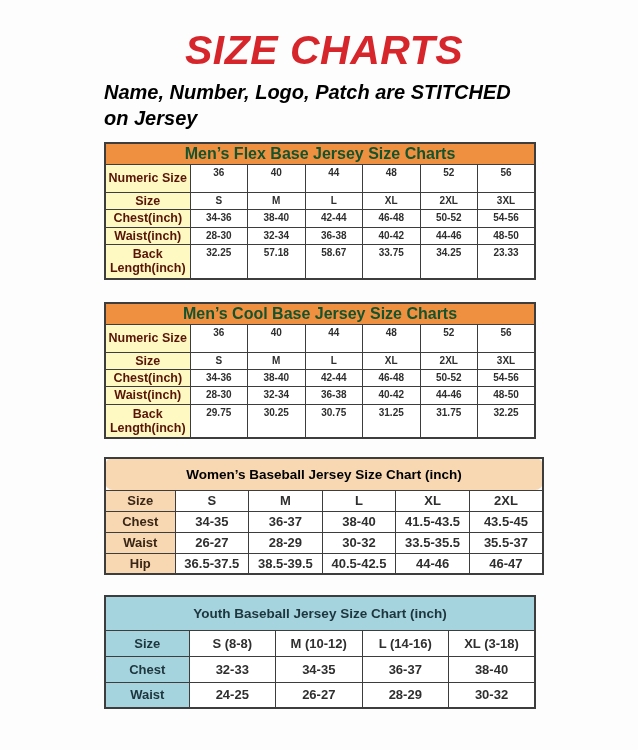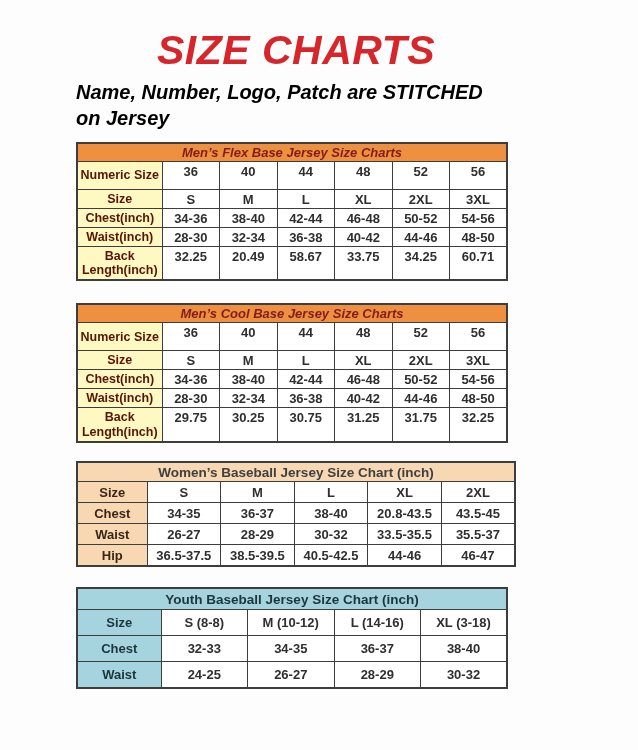--- a/index.html
+++ b/index.html
@@ -7,21 +7,21 @@
   body {
     width: 638px;
     height: 750px;
     background: #fdfdfd;
     font-family: "Liberation Sans", sans-serif;
     position: relative;
     overflow: hidden;
   }
   .content {
     position: absolute;
-    left: 76px;
+    left: 104px;
     top: 28px;
     width: 440px;
   }
   .page-title {
     margin: 0 0 6px 0;
     text-align: center;
     font-size: 41px;
     line-height: 1.1;
     font-weight: bold;
     font-style: italic;
@@ -52,41 +52,41 @@
     padding: 1px 2px;
     overflow: hidden;
   }
   .size-table .tbl-title { font-weight: bold; }
   .size-table td { font-weight: bold; color: #2f2f2f; background: #ffffff; }
   .size-table th.row-label { font-weight: bold; }
 
   
   .theme-orange table { width: 432px; }
   .theme-orange col.label-col { width: 85px; }
-  .theme-orange .tbl-title   { background: #ef9040; color: #7f1d1d; font-size: 13px; height: 15px; font-style: italic; }
+  .theme-orange .tbl-title   { background: #ef9040; color: #14532d; font-size: 16px; height: 15px; }
   .theme-orange th.row-label { background: #fef9c3; color: #581507; font-size: 12.5px; line-height: 1.15; }
-  .theme-orange td { font-size: 13px; vertical-align: top; padding-top: 2px; }
+  .theme-orange td { font-size: 10px; vertical-align: top; padding-top: 2px; }
   .theme-orange tbody tr:nth-child(1) { height: 28px; }
   .theme-orange tbody tr:nth-child(2),
   .theme-orange tbody tr:nth-child(3),
   .theme-orange tbody tr:nth-child(4) { height: 14px; }
   .theme-orange tbody tr:nth-child(5) { height: 34px; }
 
   
   .theme-peach table { width: 440px; }
   .theme-peach col.label-col { width: 70px; }
-  .theme-peach .tbl-title   { background: #f7d8b2; color: #404040; font-size: 13.5px; height: 20px; }
+  .theme-peach .tbl-title   { background: #f7d8b2; color: #000000; font-size: 13.5px; height: 32px; border-radius: 8px; }
   .theme-peach th.row-label { background: #f7d8b2; color: #3a2616; font-size: 13px; }
   .theme-peach td { font-size: 13px; }
   .theme-peach tbody tr { height: 21px; }
 
   
   .theme-blue table { width: 432px; }
   .theme-blue col.label-col { width: 84px; }
-  .theme-blue .tbl-title   { background: #a5d3de; color: #1d353d; font-size: 13.5px; height: 22px; }
+  .theme-blue .tbl-title   { background: #a5d3de; color: #1d353d; font-size: 13.5px; height: 34px; }
   .theme-blue th.row-label { background: #a5d3de; color: #1d353d; font-size: 13px; }
   .theme-blue td { font-size: 13px; }
   .theme-blue tbody tr { height: 26px; }
 </style>
 </head>
 <body>
 
 <div class="content">
   <h1 class="page-title">SIZE CHARTS</h1>
   <p class="page-subtitle">
@@ -143,25 +143,25 @@
             <td>28-30</td>
             <td>32-34</td>
             <td>36-38</td>
             <td>40-42</td>
             <td>44-46</td>
             <td>48-50</td>
           </tr>
           <tr>
             <th class="row-label">Back Length(inch)</th>
             <td>32.25</td>
-            <td>20.49</td>
+            <td>57.18</td>
             <td>58.67</td>
             <td>33.75</td>
             <td>34.25</td>
-            <td>60.71</td>
+            <td>23.33</td>
           </tr>
         </tbody>
       </table>
     </div>
   <div class="tbl-section s2 theme-orange">
       <table class="size-table">
         <colgroup>
           <col class="label-col">
           <col>
           <col>
@@ -246,21 +246,21 @@
             <td>M</td>
             <td>L</td>
             <td>XL</td>
             <td>2XL</td>
           </tr>
           <tr>
             <th class="row-label">Chest</th>
             <td>34-35</td>
             <td>36-37</td>
             <td>38-40</td>
-            <td>20.8-43.5</td>
+            <td>41.5-43.5</td>
             <td>43.5-45</td>
           </tr>
           <tr>
             <th class="row-label">Waist</th>
             <td>26-27</td>
             <td>28-29</td>
             <td>30-32</td>
             <td>33.5-35.5</td>
             <td>35.5-37</td>
           </tr>

